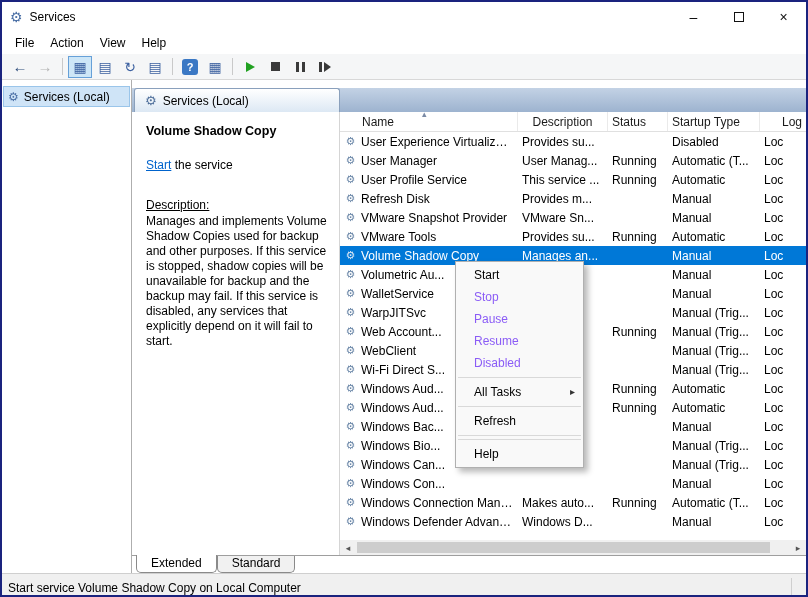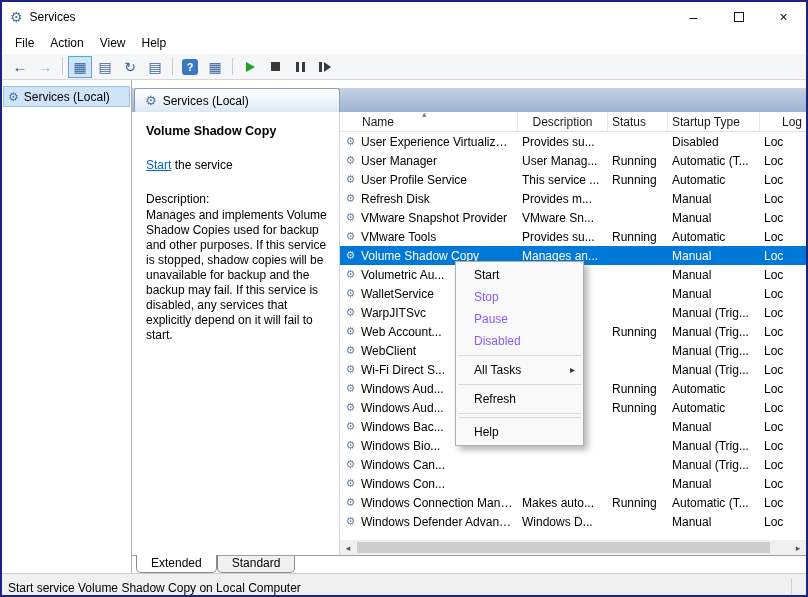--- a/index.html
+++ b/index.html
@@ -57,21 +57,21 @@
                background:linear-gradient(#ffffff,#dce8f4); border:1px solid #8aa0bc; border-bottom:none;
                border-radius:3px 3px 0 0; }
   .strip-tab .gearico { font-size:13px; color:#51719c; }
 
   .content { flex:1; min-height:0; display:flex; }
 
   .desc-panel { width:208px; border-right:1px solid #d5d5d5; padding:12px 12px 0 14px; background:#fff; }
   .svc-title { font-weight:bold; font-size:12.5px; }
   .svc-action { margin-top:20px; }
   .link { color:#0063cc; text-decoration:underline; }
-  .desc-head { margin-top:20px; }
+  .desc-head { margin-top:26px;text-decoration:underline; }
   .desc-body { margin-top:2px; line-height:15px; width:186px; }
 
   .list { flex:1; min-width:0; display:flex; flex-direction:column; background:#fff; }
   .lheader { display:flex; height:20px; border-bottom:1px solid #e0e0e0; flex-shrink:0; }
   .hcell { position:relative; padding:3px 4px 0 4px; border-right:1px solid #eaeaea;
            white-space:nowrap; overflow:hidden; flex-shrink:0; color:#1a1a1a; }
   .h-name { width:178px; padding-left:22px; }
   .h-desc { width:90px;text-align:center; }
   .h-status { width:60px; }
   .h-startup { width:92px; }
@@ -471,20 +471,21 @@
 
   <div class="statusbar">
     <span>Start service Volume Shadow Copy on Local Computer</span>
     <span class="grip-sep"></span>
   </div>
 
   <div class="ctx">
     <div class="ctx-item">Start</div>
     <div class="ctx-item disabled">Stop</div>
     <div class="ctx-item disabled">Pause</div>
+    <div class="ctx-item disabled">Resume</div>
     <div class="ctx-item disabled">Disabled</div>
     <div class="ctx-sep"></div>
     <div class="ctx-item">
       <span>All Tasks</span>
       <span class="sub-arrow">▸</span>
     </div>
     <div class="ctx-sep"></div>
     <div class="ctx-item">Refresh</div>
     <div class="ctx-sep"></div>
     <div class="ctx-sep"></div>

